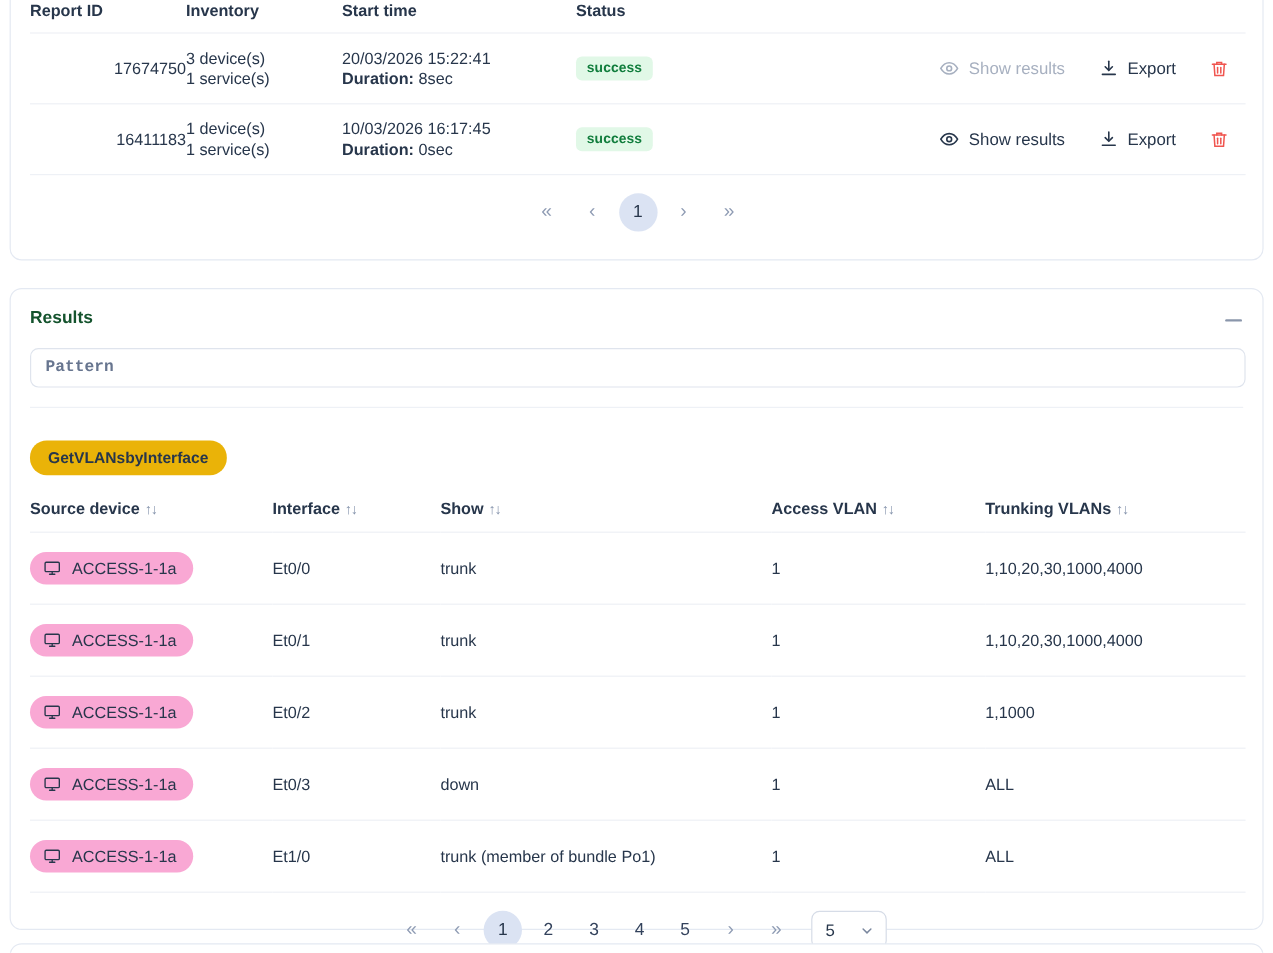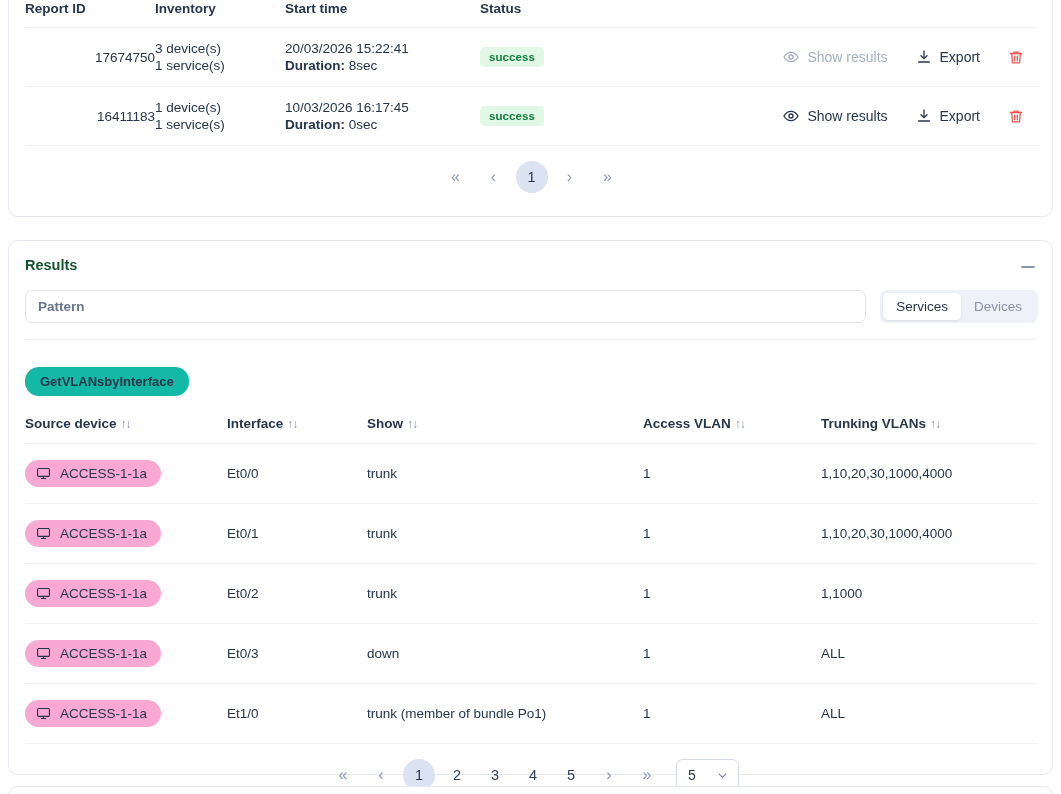--- a/index.html
+++ b/index.html
@@ -188,21 +188,21 @@
     align-items: center;
     gap: 14px;
   }
 
   .pattern-input {
     flex: 1;
     height: 33px;
     border: 1px solid #dfe4ed;
     border-radius: 7px;
     padding: 0 12px;
-    font-family: Liberation Sans, sans-serif;
+    font-family: Liberation Mono, monospace;
     font-size: 13.5px;
     font-weight: bold;
     color: #14532d;
     background: #fff;
     outline: none;
   }
   .pattern-input::placeholder { color: #67758f; font-weight: bold; }
 
   .seg {
     display: inline-flex;
@@ -230,21 +230,21 @@
 
   .sep-line {
     position: absolute;
     left: 16px; right: 16px;
     height: 1px; background: #eef1f6;
   }
 
   .svc-tag {
     position: absolute;
     left: 16px; top: 126px;
-    background: #14b8a6;
+    background: #eab308;
     border-radius: 14px;
     padding: 7px 15px;
     font-size: 13px;
     font-weight: bold;
     color: #27364b;
     cursor: pointer;
   }
 
   
   .res-table-wrap { position: absolute; left: 16px; top: 175px; width: 1013px; }
@@ -403,24 +403,20 @@
 
   <div class="card card-results">
 
     <div class="results-title">Results</div>
     <div class="collapse-btn">
       <i></i>
     </div>
 
     <div class="filter-row">
       <input class="pattern-input" type="text" placeholder="Pattern" style="">
-      <div class="seg">
-        <div class="on">Services</div>
-        <div>Devices</div>
-      </div>
     </div>
 
     <div class="sep-line" style="top:98px;"></div>
 
     <div class="svc-tag">GetVLANsbyInterface</div>
 
     <div class="res-table-wrap">
       <table class="res-table">
         <colgroup>
           <col style="width:202px">

